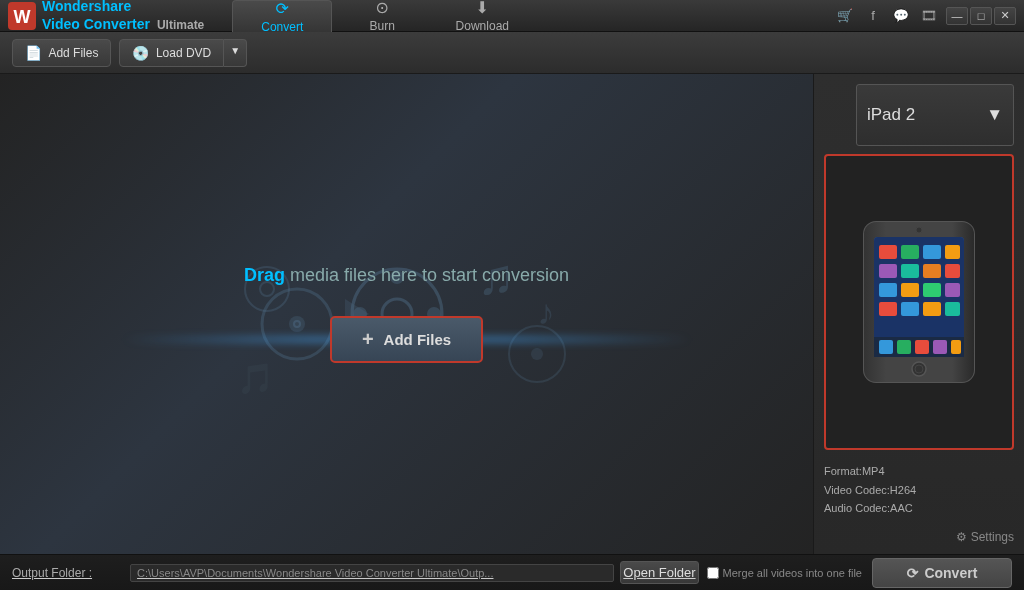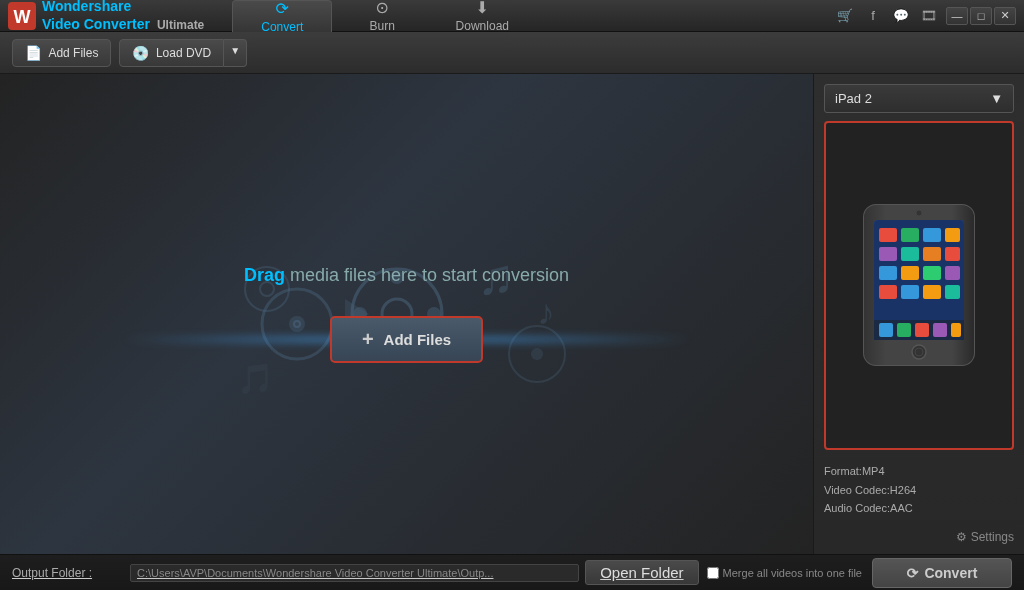--- a/index.html
+++ b/index.html
@@ -235,27 +235,28 @@
       font-size: 13px;
       font-weight: bold;
       color: #ddd;
       margin-bottom: 2px;
     }
 
     .output-format-dropdown {
       display: flex;
       align-items: center;
       justify-content: space-between;
-      padding: 6px 10px;
+      padding: 20px 10px;
       background: linear-gradient(to bottom, #3a3a3a, #2e2e2e);
       border: 1px solid #555;
       border-radius: 3px;
       cursor: pointer;
-      font-size: 13px;
-      color: #ddd;
+      font-size: 17px;
+      color: #ddd;
+      margin-left: 32px;
     }
 
     .device-preview {
       flex: 1;
       border: 2px solid #c0392b;
       border-radius: 4px;
       background: #222;
       display: flex;
       align-items: center;
       justify-content: center;
@@ -323,26 +324,26 @@
       overflow: hidden;
       text-overflow: ellipsis;
       white-space: nowrap;
       border: 1px solid #444;
       padding: 2px 6px;
       border-radius: 2px;
       background: #2a2a2a;
       margin-left: 32px;
     }
     .open-folder-btn {
-      padding: 3px 14px;
+      padding: 3px 2px;
       background: linear-gradient(to bottom, #4a4a4a, #383838);
       border: 1px solid #555;
       border-radius: 3px;
       color: #ddd;
-      font-size: 15px;
+      font-size: 13px;
       cursor: pointer;
       white-space: nowrap;
     }
 
     .statusbar-right {
       display: flex;
       align-items: center;
       gap: 10px;
     }
     .merge-checkbox-label {

